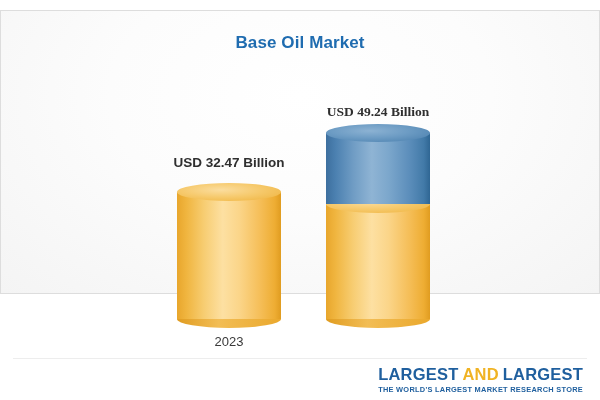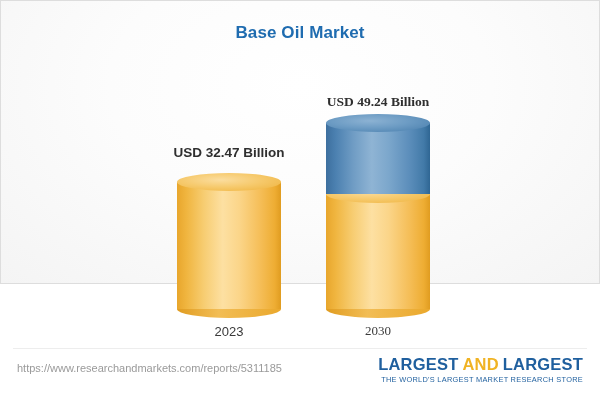--- a/index.html
+++ b/index.html
@@ -13,20 +13,21 @@
     font-family: "Liberation Sans", sans-serif;
     overflow: hidden;
   }
   #card {
     position: relative;
     width: 600px;
     height: 284px;
     box-sizing: border-box;
     border: 1px solid #dddddd;
     background: linear-gradient(135deg, #fbfbfb 0%, #f7f7f7 40%, #fafafa 100%);
+    margin-top: 10px;
   }
   #inner-sheen {
     position: absolute;
     left: 0; top: 0; right: 0; bottom: 0;
     background: radial-gradient(ellipse at 50% 30%, #ffffff 0%, #fcfcfc 45%, #f4f4f4 100%);
     pointer-events: none;
   }
   #content {
     position: relative;
     width: 100%;
@@ -192,21 +193,21 @@
     font-weight: bold;
     letter-spacing: 0.2px;
     color: #1f5f9e;
     white-space: nowrap;
     line-height: 1.05;
   }
   #logo-and { color: #f0b323; }
   #logo-tagline {
     margin-top: 2px;
     font-size: 7.4px;
-    font-weight: normal;
+    font-weight: bold;
     letter-spacing: 0.28px;
     color: #1f5f9e;
     white-space: nowrap;
   }
 </style>
 </head>
 <body>
 
 <div id="card">
   <div id="inner-sheen"></div>
@@ -248,28 +249,26 @@
             <div class="seg-body"></div>
             <div class="seg-cap"></div>
           </div>
 
           <div class="segment blue" style="bottom:115px; height:71px;">
             <div class="seg-body"></div>
             <div class="seg-cap"></div>
           </div>
         </div>
 
-        <div class="axis-label">2030</div>
       </div>
 
     </div>
 
     <div id="footer-divider"></div>
 
-    <div id="footer-url">https://www.researchandmarkets.com/reports/5311185</div>
 
     <div id="logo">
       <div id="logo-wordmark"><span>LARGEST</span><span id="logo-and" style="padding:0 4px;">AND</span><span>LARGEST</span></div>
       <div id="logo-tagline">THE WORLD'S LARGEST MARKET RESEARCH STORE</div>
     </div>
 
   </div>
 </div>
 
 </body></html>

